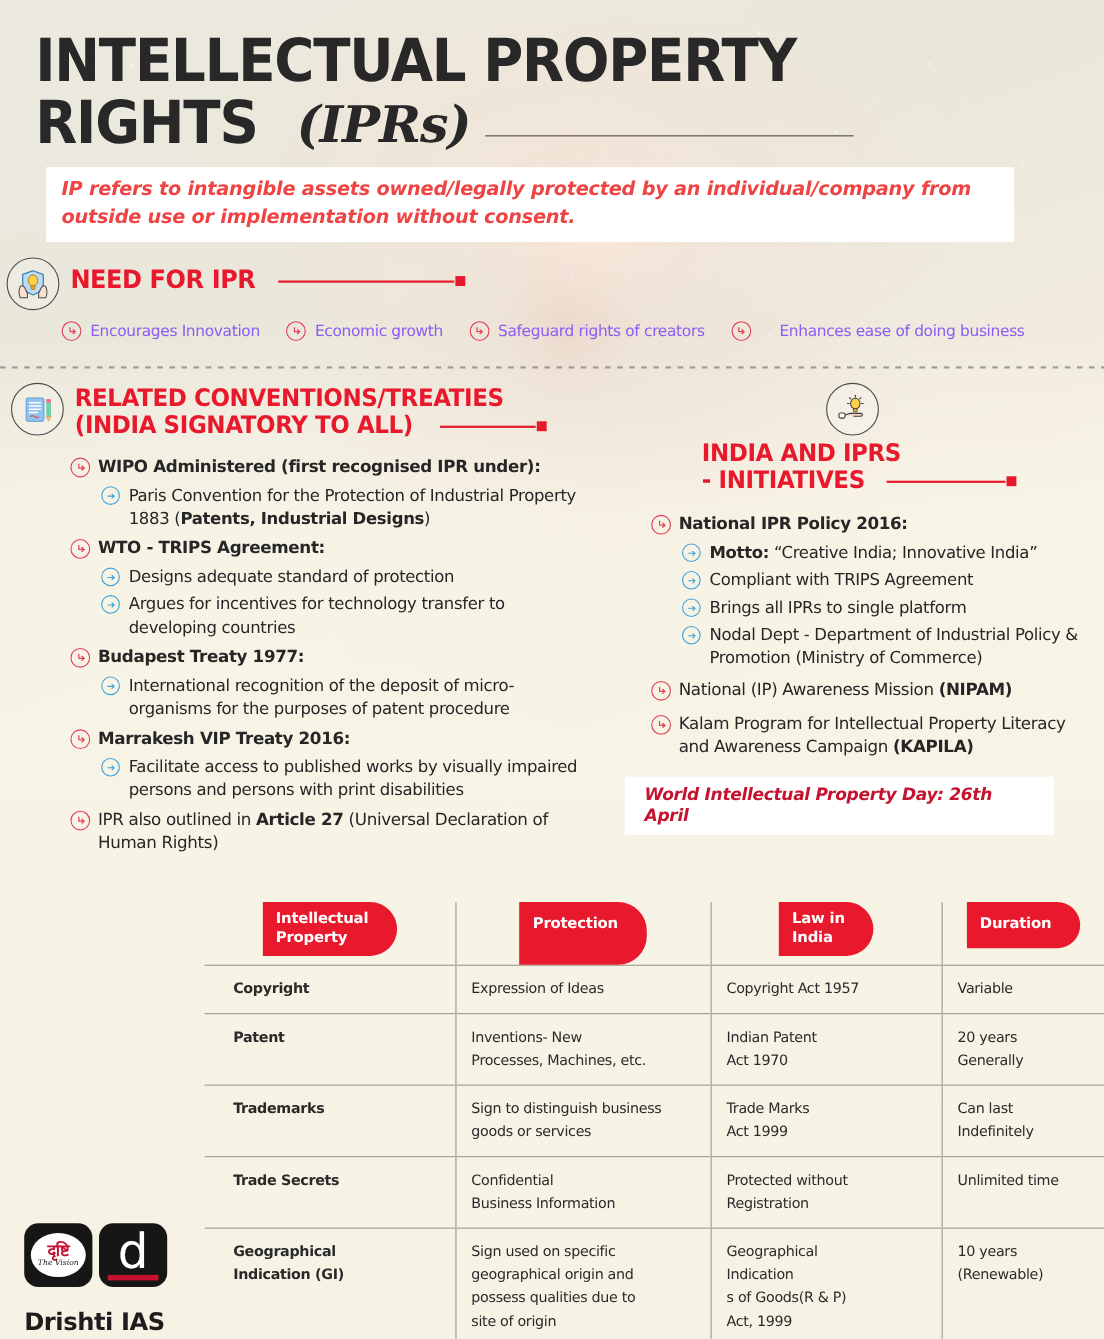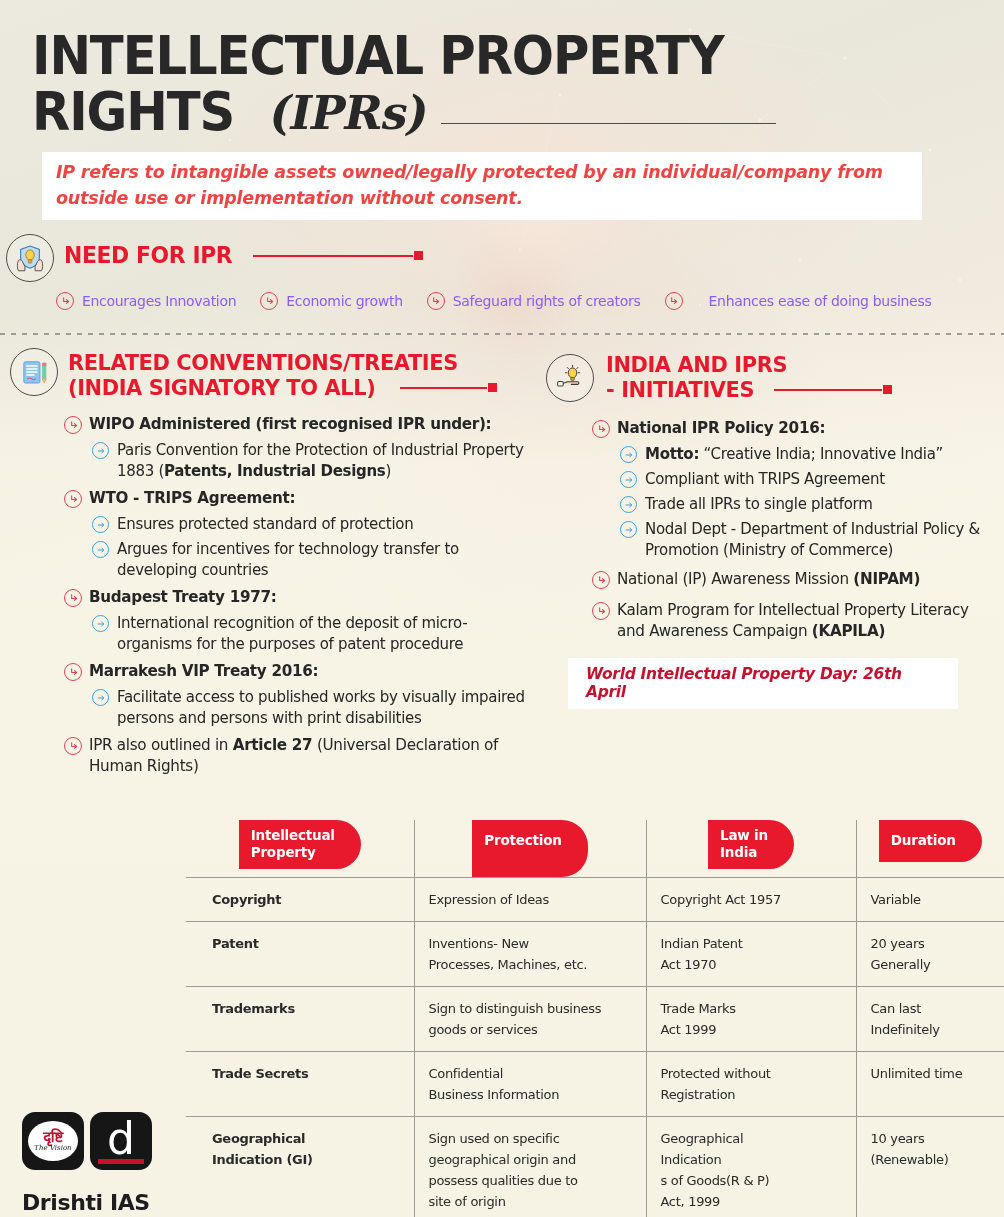--- a/index.html
+++ b/index.html
@@ -419,21 +419,21 @@
         </span>
         <span class="node-text">WTO - TRIPS Agreement:</span>
       </li>
       <ul class="tree sub">
         <li class="node lvl2">
           <span class="b b-blue">
             <svg width="10" height="10" viewBox="0 0 12 12">
                 <path d="M2.5 6 H9 M7 3.8 L9.4 6 L7 8.2" stroke="#3ba2dd" stroke-width="1.2" fill="none" stroke-linecap="round" stroke-linejoin="round"></path>
               </svg>
           </span>
-          <span class="node-text">Ensures protected standard of protection</span>
+          <span class="node-text">Designs adequate standard of protection</span>
         </li>
         <li class="node lvl2">
           <span class="b b-blue">
             <svg width="10" height="10" viewBox="0 0 12 12">
                 <path d="M2.5 6 H9 M7 3.8 L9.4 6 L7 8.2" stroke="#3ba2dd" stroke-width="1.2" fill="none" stroke-linecap="round" stroke-linejoin="round"></path>
               </svg>
           </span>
           <span class="node-text">Argues for incentives for technology transfer to developing countries</span>
         </li>
       </ul>
@@ -483,21 +483,21 @@
             </svg>
         </span>
         <span class="node-text">IPR also outlined in <b>Article 27</b> (Universal Declaration of Human Rights)</span>
       </li>
 
     </ul>
   </div>
 
   <div class="col" id="col-right">
 
-    <div style="display:flex; align-items:flex-end; margin-left:6px;">
+    <div style="display:flex; align-items:center; margin-left:6px;flex-direction:column;">
       <div class="sec-icon">
         <svg width="34" height="34" viewBox="0 0 40 40">
           <ellipse cx="23" cy="14" rx="5" ry="5.8" fill="#ffd24a" stroke="#3a3a3a" stroke-width="1.1"></ellipse>
           <rect x="21" y="19.5" width="4" height="3.2" rx=".8" fill="#e8b92e" stroke="#3a3a3a" stroke-width=".9"></rect>
           <g stroke="#3a3a3a" stroke-width="1.1" stroke-linecap="round">
             <path d="M23 5 V7.2"></path>
               <path d="M16.8 7.6 L18.2 9"></path>
               <path d="M29.2 7.6 L27.8 9"></path>
             <path d="M14.6 13.8 H16.4"></path>
               <path d="M31.4 13.8 H29.6"></path>
@@ -544,21 +544,21 @@
               </svg>
           </span>
           <span class="node-text">Compliant with TRIPS Agreement</span>
         </li>
         <li class="node lvl2">
           <span class="b b-blue">
             <svg width="10" height="10" viewBox="0 0 12 12">
                 <path d="M2.5 6 H9 M7 3.8 L9.4 6 L7 8.2" stroke="#3ba2dd" stroke-width="1.2" fill="none" stroke-linecap="round" stroke-linejoin="round"></path>
               </svg>
           </span>
-          <span class="node-text">Trade all IPRs to single platform</span>
+          <span class="node-text">Brings all IPRs to single platform</span>
         </li>
         <li class="node lvl2">
           <span class="b b-blue">
             <svg width="10" height="10" viewBox="0 0 12 12">
                 <path d="M2.5 6 H9 M7 3.8 L9.4 6 L7 8.2" stroke="#3ba2dd" stroke-width="1.2" fill="none" stroke-linecap="round" stroke-linejoin="round"></path>
               </svg>
           </span>
           <span class="node-text">Nodal Dept -  Department of Industrial Policy &amp; Promotion (Ministry of Commerce)</span>
         </li>
       </ul>

